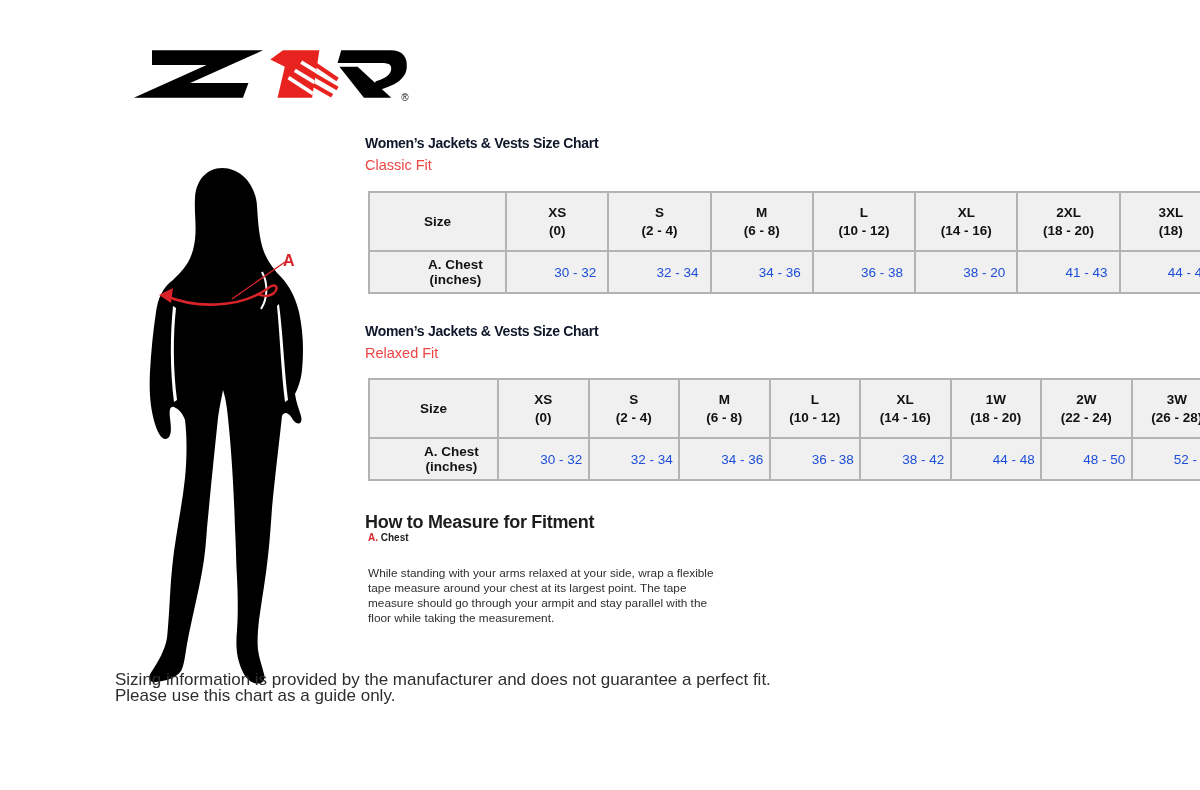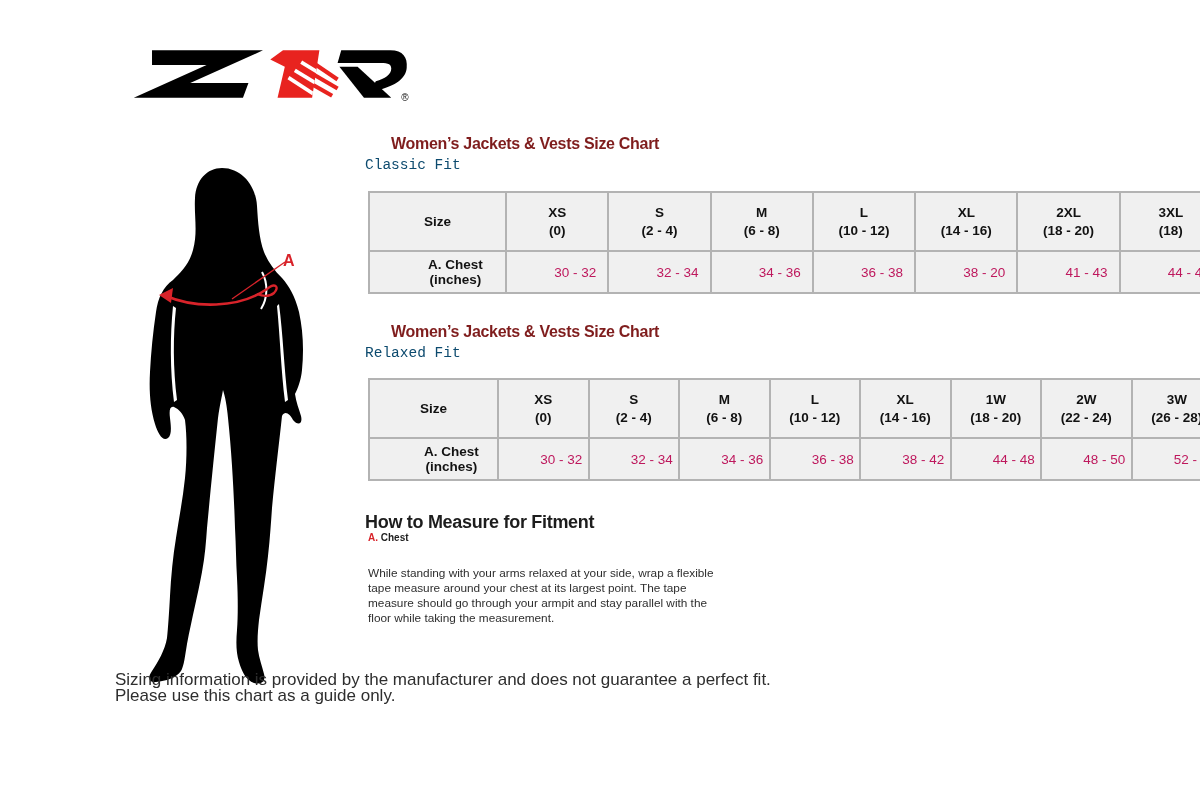--- a/index.html
+++ b/index.html
@@ -3,34 +3,34 @@
 <meta charset="utf-8">
 <style>
   html,body{margin:0;padding:0;background:#fff;}
   .page{position:relative;width:1200px;height:790px;background:#ffffff;overflow:hidden;
         font-family:"Liberation Sans",sans-serif;color:#1d1d1d;}
   
   .logo{position:absolute;left:132px;top:42px;width:282px;height:64px;}
   
   .figure{position:absolute;left:146px;top:166px;width:168px;height:522px;}
   
-  .sec-title{position:absolute;left:365px;font-size:16px;font-weight:bold;letter-spacing:-0.3px;color:#7f1d1d;white-space:nowrap;margin-left:26px;}
-  .sec-sub{position:absolute;left:365px;font-size:14.5px;color:#0c4a6e;white-space:nowrap;font-family:Liberation Mono, monospace;}
+  .sec-title{position:absolute;left:365px;font-size:14px;font-weight:bold;letter-spacing:-0.3px;color:#0f172a;white-space:nowrap;}
+  .sec-sub{position:absolute;left:365px;font-size:14.5px;color:#ef4444;white-space:nowrap;}
   #t1{top:135px;} #s1{top:157px;}
   #t2{top:323px;} #s2{top:345px;}
   
   table.sizetable{position:absolute;left:368px;width:855px;border-collapse:collapse;table-layout:fixed;
                   border:2px solid #9e9e9e;}
   #table1{top:191px;} #table2{top:378px;}
   .sizetable th,.sizetable td{border:2px solid #b3b3b3;background:#f0f0f0;text-align:center;
       vertical-align:middle;font-size:13.5px;padding:0;}
   .sizetable tr.hrow th{height:57px;font-weight:bold;color:#121212;line-height:18px;}
   .sizetable tr.vrow td{height:40px;padding-left:36px;}
   .sizetable .rowlabel{font-weight:bold;color:#121212;}
-  .sizetable .val{color:#be185d;font-weight:normal;}
+  .sizetable .val{color:#1d4ed8;font-weight:normal;}
   #table1 col.c0{width:137px;} #table2 col.c0{width:129px;}
   
   .howto-title{position:absolute;left:365px;top:512px;font-size:18px;font-weight:bold;letter-spacing:-0.3px;}
   .measure-item{position:absolute;left:368px;top:532px;font-size:10px;font-weight:bold;color:#1d1d1d;}
   .measure-item .ltr{color:#d8232a;}
   .measure-body{position:absolute;left:368px;top:566px;width:352px;font-size:11.8px;line-height:15px;color:#2e2e2e;}
   
   .footer{position:absolute;left:115px;top:672px;font-size:17px;line-height:16px;color:#2e2e2e;}
 </style>
 </head>

